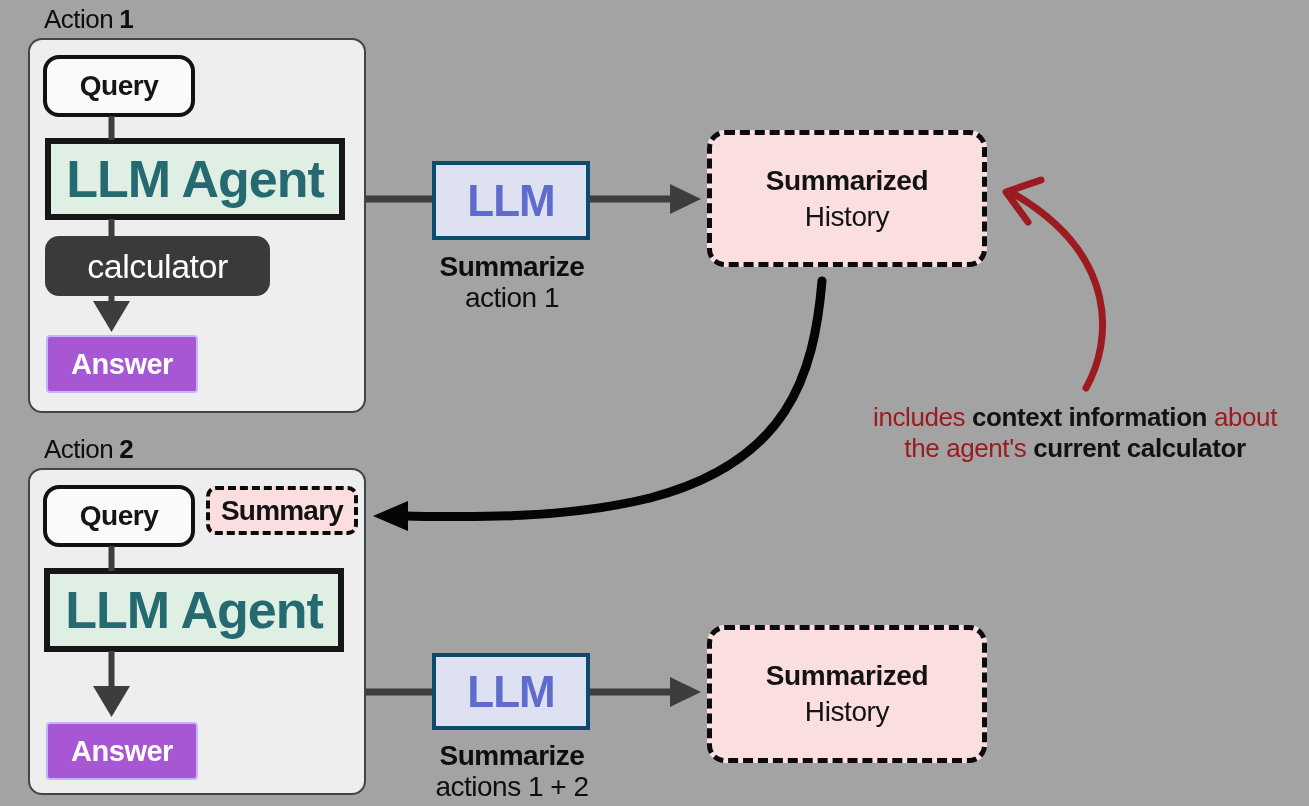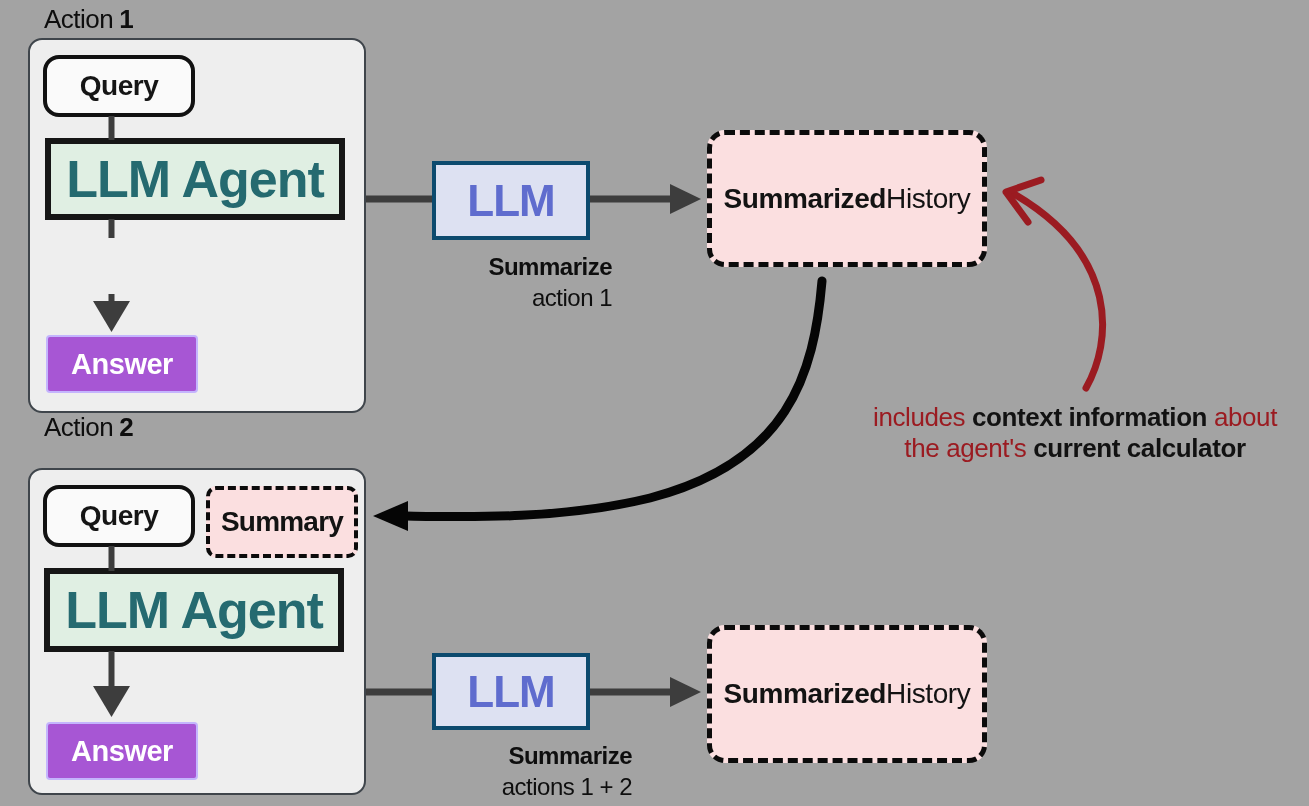--- a/index.html
+++ b/index.html
@@ -29,29 +29,29 @@
   .answer{
     background:#a756d4;border:2px solid #c4b5fd;border-radius:4px;
     font-size:29px;font-weight:800;color:#ffffff;letter-spacing:-0.5px;
   }
   .llm{
     background:#dde1f2;border:4px solid #0c4a6e;
     font-size:44px;font-weight:800;color:#5f6cce;letter-spacing:-1px;
   }
   .pinkbox{
     background:#fbdfe0;border:5px dashed #0b0b0b;border-radius:18px;
-    display:flex;flex-direction:row;align-items:center;justify-content:center;
+    display:flex;flex-direction:column;align-items:center;justify-content:center;
     font-size:28px;line-height:36px;color:#131313;letter-spacing:-0.4px;
   }
   .pinkbox .b1{font-weight:800;}
   .summary{
     background:#fbdfe0;border:4px dashed #0b0b0b;border-radius:10px;
     font-size:28px;font-weight:800;color:#131313;letter-spacing:-0.8px;
   }
-  .caption{text-align:right;font-size:24px;line-height:31px;color:#0e0e0e;letter-spacing:-0.5px;}
+  .caption{text-align:center;font-size:28px;line-height:31px;color:#0e0e0e;letter-spacing:-0.5px;}
   .caption .b1{font-weight:800;}
   .annotation{
     text-align:center;font-size:26px;line-height:31px;letter-spacing:-0.4px;white-space:pre-wrap;
   }
   .annotation .red{color:#9b1b21;font-weight:400;}
   .annotation .blk{color:#121212;font-weight:800;text-align:center;}
   svg.overlay{position:absolute;left:0;top:0;pointer-events:none;}
 </style>
 </head>
 <body>
@@ -63,20 +63,23 @@
   <div class="abs group-box" style="left:28px;top:38px;width:338px;height:375px;"></div>
 
   <div class="abs node query" style="left:43px;top:55px;width:152px;height:62px;">
       <span>Query</span>
     </div>
 
   <div class="abs node agent" style="left:45px;top:138px;width:300px;height:82px;">
       <span>LLM Agent</span>
     </div>
 
+  <div class="abs node tool" style="left:45px;top:236px;width:225px;height:60px;">
+      <span>calculator</span>
+    </div>
 
   <div class="abs node answer" style="left:46px;top:335px;width:152px;height:58px;">
       <span>Answer</span>
     </div>
 
   <div class="abs node llm" style="left:432px;top:161px;width:158px;height:79px;">
       <span>LLM</span>
     </div>
 
   <div class="abs caption" style="left:412px;top:251px;width:200px;">
@@ -84,29 +87,29 @@
     <div>action 1</div>
   </div>
 
   <div class="abs pinkbox" style="left:707px;top:130px;width:280px;height:137px;">
     <div class="b1">Summarized</div>
     <div>History</div>
   </div>
 
   <div class="abs annotation" style="left:845px;top:402px;width:460px;"><span class="red">includes </span><span class="blk">context information</span><span class="red"> about</span><br><span class="red">the agent's </span><span class="blk">current calculator</span></div>
 
-  <div class="abs group-label" style="left:44px;top:412px;"><span>Action</span><b>2</b></div>
+  <div class="abs group-label" style="left:44px;top:434px;"><span>Action</span><b>2</b></div>
 
   <div class="abs group-box" style="left:28px;top:468px;width:338px;height:327px;"></div>
 
   <div class="abs node query" style="left:43px;top:485px;width:152px;height:62px;">
       <span>Query</span>
     </div>
 
-  <div class="abs node summary" style="left:206px;top:486px;width:152px;height:72px;">
+  <div class="abs node summary" style="left:206px;top:486px;width:152px;height:49px;">
       <span>Summary</span>
     </div>
 
   <div class="abs node agent" style="left:44px;top:568px;width:300px;height:84px;">
       <span>LLM Agent</span>
     </div>
 
   <div class="abs node answer" style="left:46px;top:722px;width:152px;height:58px;">
       <span>Answer</span>
     </div>

